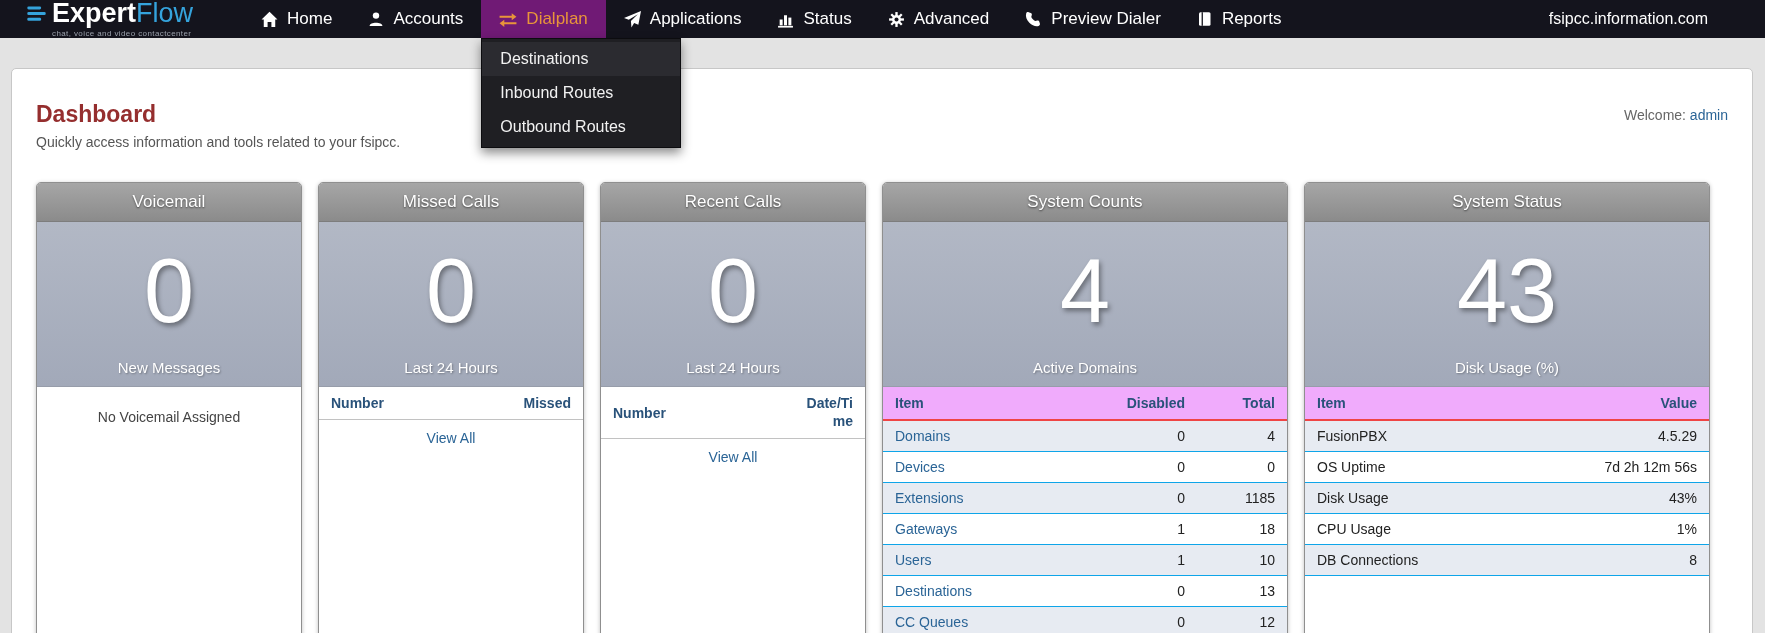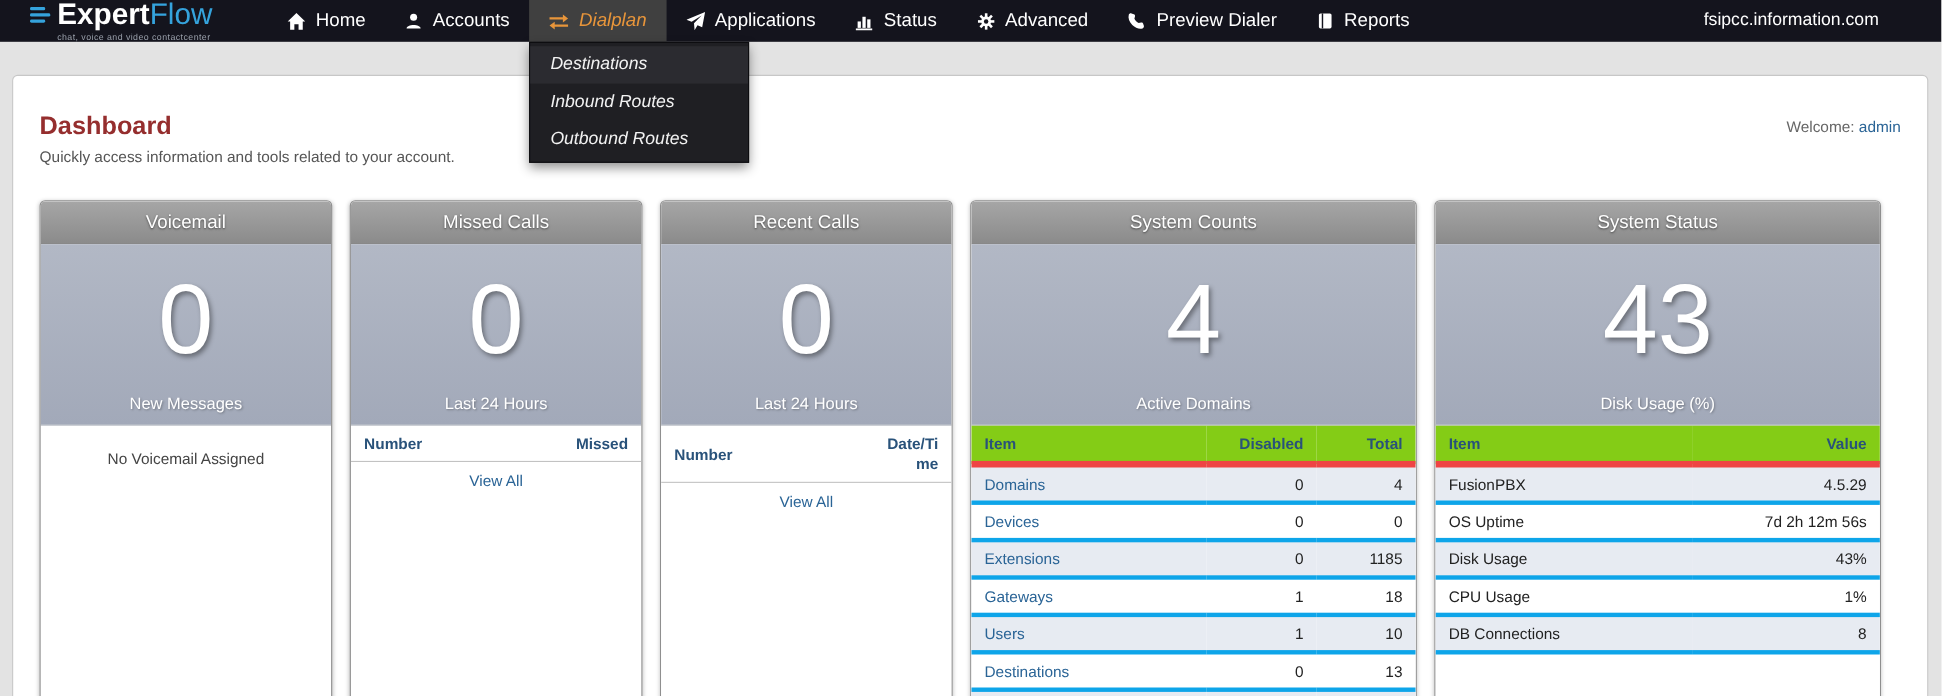--- a/index.html
+++ b/index.html
@@ -26,21 +26,21 @@
   .logo-main{display:flex;align-items:center;gap:5px;font-size:27px;font-weight:bold;line-height:1;}
   .logo-expert{color:#fff;}
   .logo-flow{color:var(--logo-blue);font-weight:normal;}
   .logo-sub{font-size:8px;color:#9aa0ab;letter-spacing:.4px;margin-top:2px;padding-left:26px;}
   .nav-items{display:flex;align-items:stretch;margin-left:40px;}
   .nav-item{
     display:flex;align-items:center;gap:9px;padding:0 18px;
     font-size:17px;color:#fff;cursor:pointer;white-space:nowrap;
   }
   .nav-item .nicon{display:flex;align-items:center;}
-  .nav-item.active{background:#404040;color:var(--accent-orange);position:relative;font-style:italic;}
+  .nav-item.active{background:#701a75;color:var(--accent-orange);position:relative;}
   .nav-domain{margin-left:auto;margin-right:57px;align-self:center;font-size:16px;color:#fff;}
   
   .dropdown{
     position:absolute;left:0;top:100%;width:200px;
     background:#1f1f23;border:1px solid #0c0c0f;padding:3px 0;
     box-shadow:0 5px 10px rgba(0,0,0,.45);z-index:30;
   }
   .dd-item{
     padding:8px 18px;font-size:16px;color:#f2f2f2;cursor:pointer;white-space:nowrap;
   }
@@ -88,24 +88,24 @@
     padding:8px 12px;font-size:14px;font-weight:bold;color:var(--th-blue);
     border-bottom:1px solid #c2c2c2;
   }
   .dt-col{width:48px;text-align:right;line-break:anywhere;line-height:1.25;}
   .view-all{text-align:center;padding:9px 0;}
   .view-all a{color:var(--link-blue);font-size:14px;text-decoration:none;cursor:pointer;}
   
   table.dtable{width:100%;border-collapse:collapse;font-size:14px;}
   table.dtable th{
     color:var(--th-blue);font-size:14px;text-align:left;
-    padding:8px 12px;border-bottom:6px solid #ef4444;background:#84cc16;font-weight:bold;
+    padding:8px 12px;border-bottom:2px solid #ef4444;background:#f0abfc;font-weight:bold;
   }
   table.dtable th.num{text-align:right;}
-  table.dtable td{padding:7px 12px;border-bottom:4px solid #0ea5e9;color:#222;}
+  table.dtable td{padding:7px 12px;border-bottom:1px solid #0ea5e9;color:#222;}
   table.dtable td.num{text-align:right;}
   table.dtable tbody tr:nth-child(odd) td{background:#e7ebf2;}
   table.dtable td a{color:var(--link-blue);text-decoration:none;cursor:pointer;}
   .col-dis{width:100px;}
   .col-tot{width:90px;}
   .col-val{width:170px;}
   svg{display:block;}
 </style>
 </head>
 <body>
@@ -211,21 +211,21 @@
     </div>
   </nav>
 
   <div class="nav-domain">fsipcc.information.com</div>
 </div>
 
 <div class="main-card">
   <div class="page-header">
     <div>
       <h1 class="page-title">Dashboard</h1>
-      <div class="page-subtitle">Quickly access information and tools related to your account.</div>
+      <div class="page-subtitle">Quickly access information and tools related to your fsipcc.</div>
     </div>
     <div class="welcome">
       <span>Welcome:</span>
       <a>admin</a>
     </div>
   </div>
 
   <div class="panels">
 
     <div class="panel w-sm">

